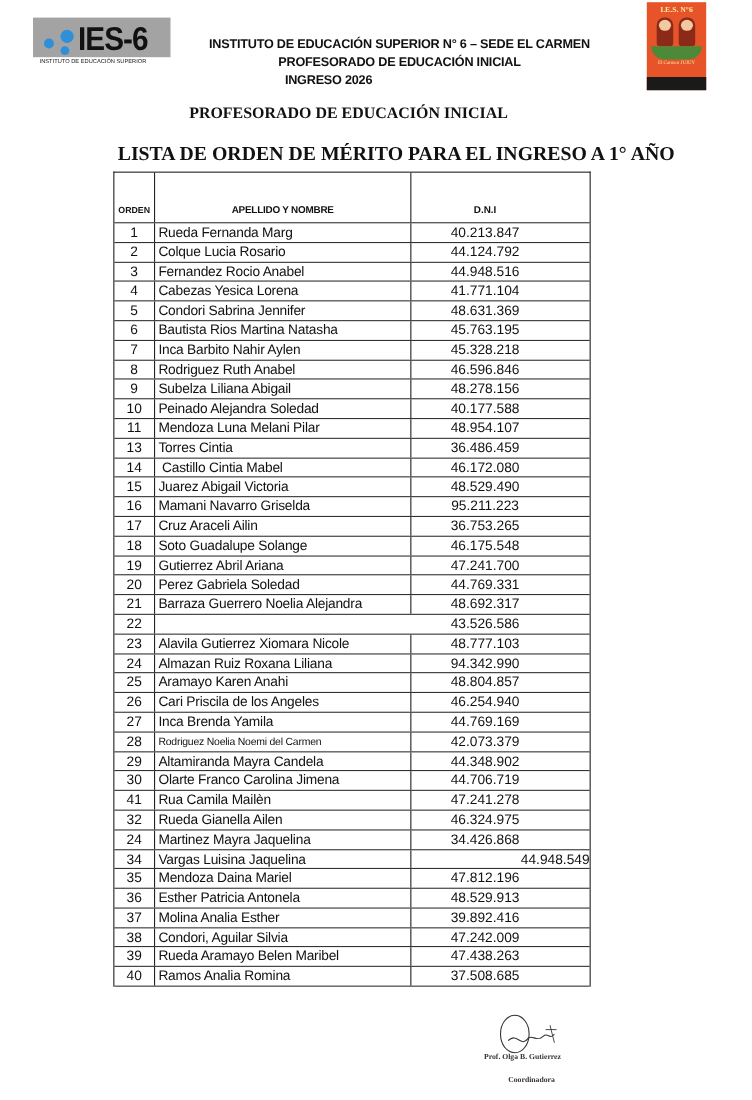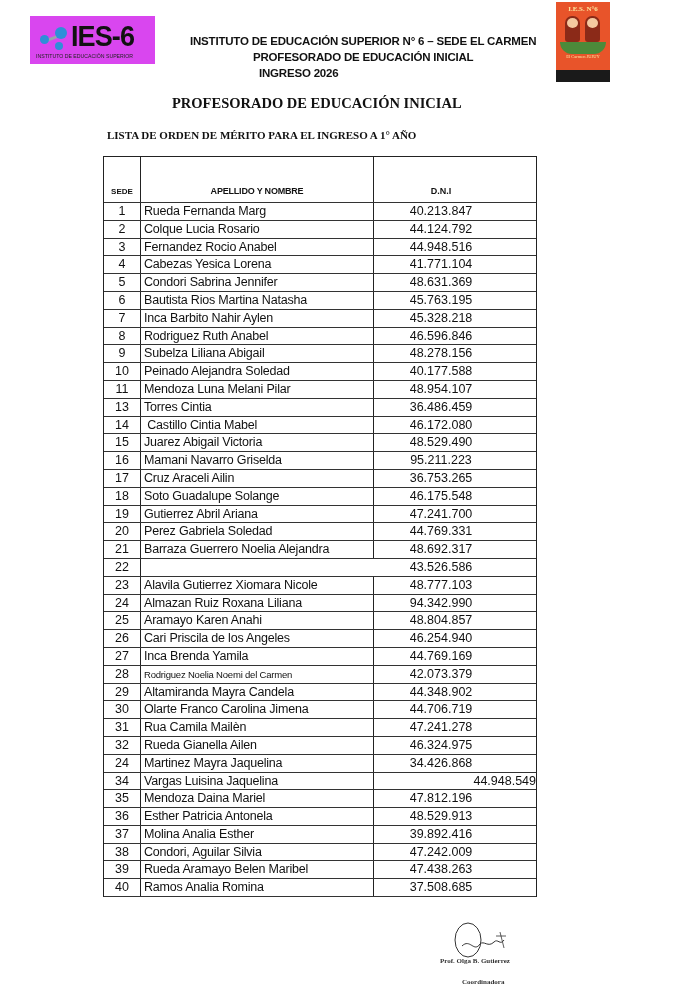--- a/index.html
+++ b/index.html
@@ -1,50 +1,50 @@
 <!DOCTYPE html>
 <html><head>
 <meta charset="utf-8">
 <style>
   html, body { margin: 0; padding: 0; background: #ffffff; }
   body { width: 684px; height: 1000px; position: relative; overflow: hidden; color: #111; }
   .abs { position: absolute; }
 
   
-  #logo-left { left: 30px; top: 16px; width: 125px; height: 48px; background: #d946ef; }
+  #logo-left { left: 30px; top: 16px; width: 125px; height: 36px; background: #a3a3a3; }
   #logo-left .dot { position: absolute; border-radius: 50%; background: #2f8fd8; }
   #logo-left .d1 { left: 10px; top: 19px; width: 9px; height: 9px; }
   #logo-left .d2 { left: 25px; top: 11px; width: 12px; height: 12px; }
   #logo-left .d3 { left: 25px; top: 26px; width: 8px; height: 8px; }
   #logo-left .conn { position:absolute; left: 16px; top: 21px; width: 12px; height: 3px; background:#9aa4ad; transform: rotate(-20deg); }
   #logo-left .brand { position: absolute; left: 41px; top: 4px; font-family: "Liberation Sans", sans-serif; font-weight: bold; font-size: 30px; letter-spacing: -1px; color: #111; line-height: 32px; transform: scaleX(0.9); transform-origin: left; }
   #logo-left .sub { position: absolute; left: 6px; top: 37px; font-family: "Liberation Sans", sans-serif; font-size: 5.2px; color: #222; white-space: nowrap; }
 
   
   .hdr { font-family: "Liberation Sans", sans-serif; font-weight: bold; font-size: 11.5px; color: #111; white-space: nowrap; letter-spacing: -0.2px; }
   #hdr1 { left: 190px; top: 35px; }
   #hdr2 { left: 253px; top: 51px; }
   #hdr3 { left: 259px; top: 67px; }
 
   
-  #logo-right { left: 556px; top: 2px; width: 54px; height: 80px; background: #e8542a; }
+  #logo-right { left: 588px; top: 2px; width: 54px; height: 80px; background: #e8542a; }
   #logo-right .t { position:absolute; left:0; right:0; top:3px; text-align:center; font-family:"Liberation Serif", serif; font-size:7px; font-weight:bold; color:#fde8a0; }
   #logo-right .kids { position:absolute; left:9px; top:14px; width:36px; height:28px; }
   #logo-right .kid { position:absolute; top:0; width:15px; height:26px; border-radius: 7px 7px 3px 3px; background:#8b2a18; }
   #logo-right .kid.k1 { left:0; }
   #logo-right .kid.k2 { left:20px; }
   #logo-right .face { position:absolute; top:2px; left:2px; width:11px; height:10px; border-radius:50%; background:#f4c9a0; }
   #logo-right .hands { position:absolute; left:4px; top:40px; width:46px; height:12px; border-radius: 0 0 20px 20px; background:#4c8a3a; }
   #logo-right .cap { position:absolute; left:0; right:0; top:52px; text-align:center; font-family:"Liberation Serif", serif; font-size:4.5px; line-height:5px; color:#fde8a0; }
   #logo-right .base { position:absolute; left:0; right:0; bottom:0; height:12px; background:#1a1a1a; }
 
   
   .title { font-family: "Liberation Serif", serif; font-weight: bold; color: #111; white-space: nowrap; }
   #title1 { left: 172px; top: 95px; font-size: 14.5px; }
-  #title2 { left: 107px; top: 129px; font-size: 11px; }
+  #title2 { left: 107px; top: 129px; font-size: 18px; }
 
   
   #table { left: 103px; top: 156px; width: 432px; border: 1px solid #222; border-bottom: none; }
   .row { display: flex; height: 17.8px; box-sizing: border-box; border-bottom: 1px solid #333; }
   .row.header { height: 46px; align-items: flex-end; }
   .c1 { width: 37px; box-sizing: border-box; border-right: 1.5px solid #222; text-align: center; font-family: "Liberation Sans", sans-serif; font-size: 12.5px; line-height: 17px; }
   .c2 { width: 233px; box-sizing: border-box; border-right: 1.5px solid #222; padding-left: 3px; font-family: "Liberation Sans", sans-serif; font-size: 12.5px; line-height: 17px; white-space: nowrap; overflow: hidden; letter-spacing: -0.2px; }
   .c3 { flex: 1; text-align: center; font-family: "Liberation Sans", sans-serif; font-size: 12.5px; line-height: 17px; padding-right: 28px; box-sizing: border-box; }
   .row.header .c1, .row.header .c2, .row.header .c3 { height: 100%; display:flex; align-items:flex-end; justify-content:center; font-weight: bold; font-size: 9px; padding-bottom: 2px; }
   .row.header .c1 { font-size: 8px; }
@@ -86,21 +86,21 @@
   <div class="hands"></div>
   <div class="cap">El Carmen JUJUY</div>
   <div class="base"></div>
 </div>
 
 <div id="title1" class="abs title">PROFESORADO DE EDUCACIÓN INICIAL</div>
 <div id="title2" class="abs title">LISTA DE ORDEN DE MÉRITO PARA EL INGRESO A 1° AÑO</div>
 
 <div id="table" class="abs">
   <div class="row header">
-    <div class="c1">SEDE</div>
+    <div class="c1">ORDEN</div>
     <div class="c2">APELLIDO Y NOMBRE</div>
     <div class="c3">D.N.I</div>
   </div>
   <div id="rows">
       <div class="row">
         <div class="c1">1</div>
         <div class="c2" style="white-space: pre;">Rueda Fernanda Marg</div>
         <div class="c3">40.213.847</div>
       </div>
       <div class="row">
@@ -237,21 +237,21 @@
         <div class="c1">29</div>
         <div class="c2" style="white-space: pre;">Altamiranda Mayra Candela</div>
         <div class="c3">44.348.902</div>
       </div>
       <div class="row">
         <div class="c1">30</div>
         <div class="c2" style="white-space: pre;">Olarte Franco Carolina Jimena</div>
         <div class="c3">44.706.719</div>
       </div>
       <div class="row">
-        <div class="c1">31</div>
+        <div class="c1">41</div>
         <div class="c2" style="white-space: pre;">Rua Camila Mailèn</div>
         <div class="c3">47.241.278</div>
       </div>
       <div class="row">
         <div class="c1">32</div>
         <div class="c2" style="white-space: pre;">Rueda Gianella Ailen</div>
         <div class="c3">46.324.975</div>
       </div>
       <div class="row">
         <div class="c1">24</div>

